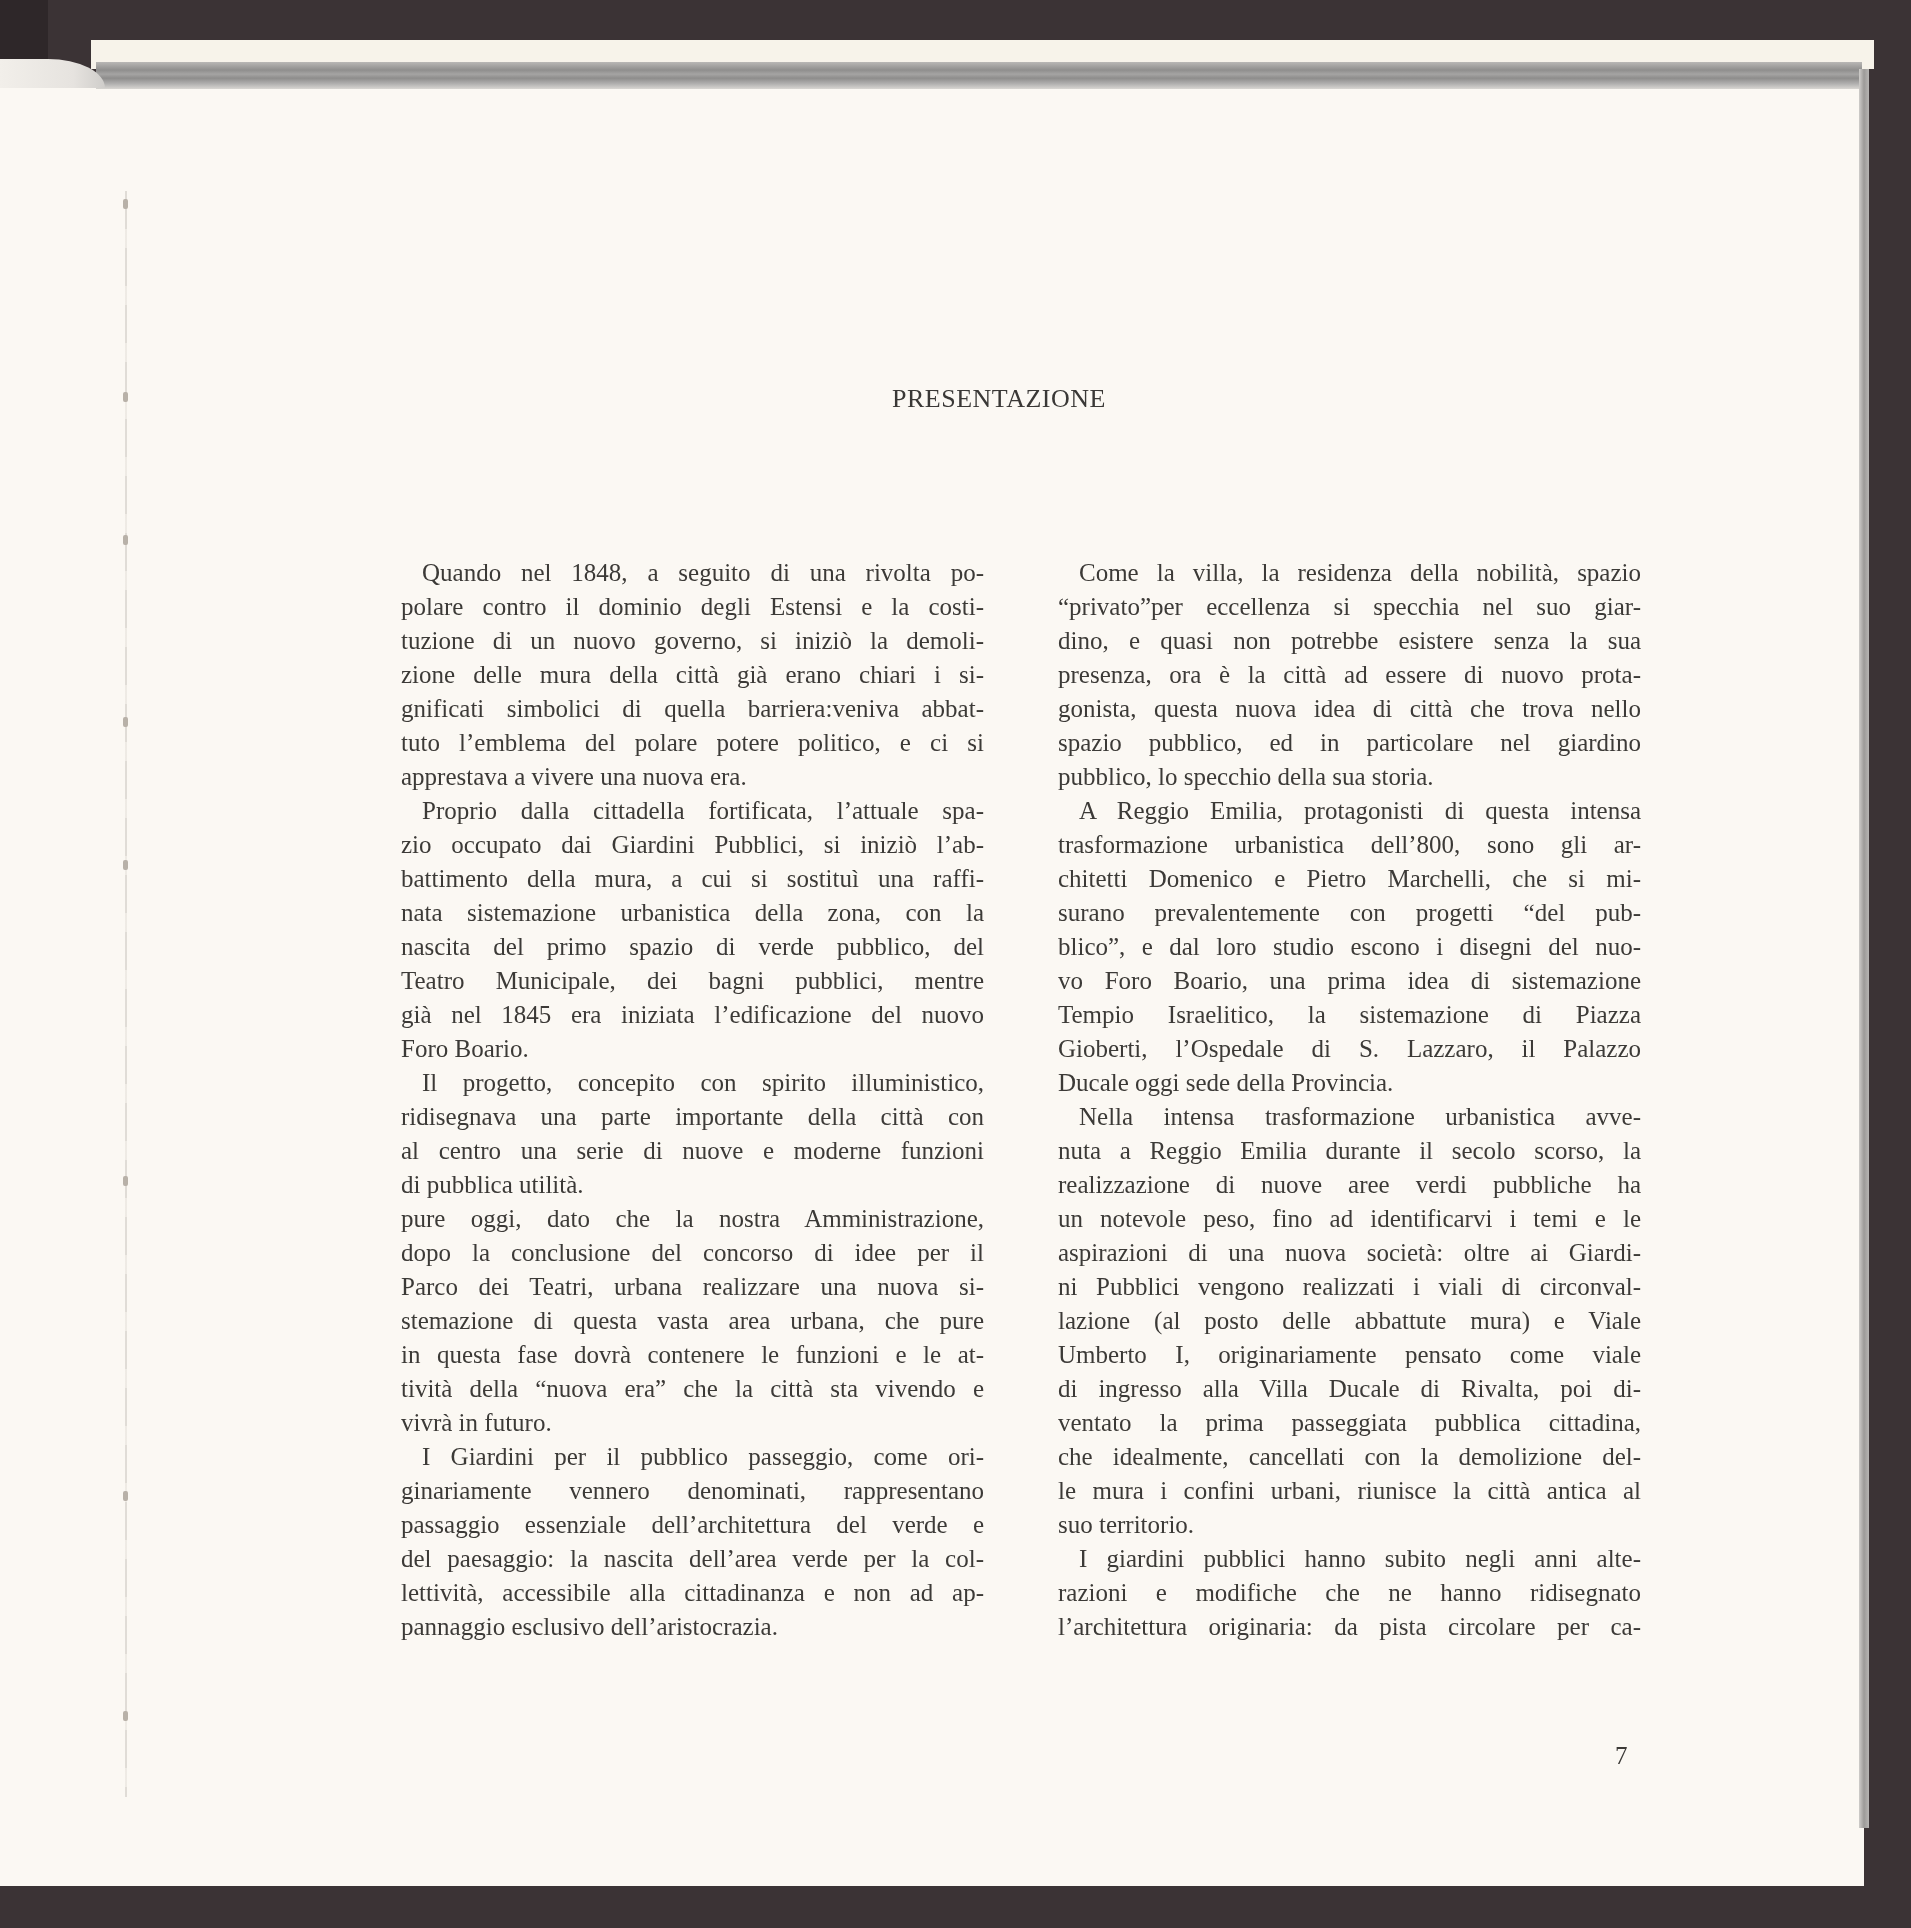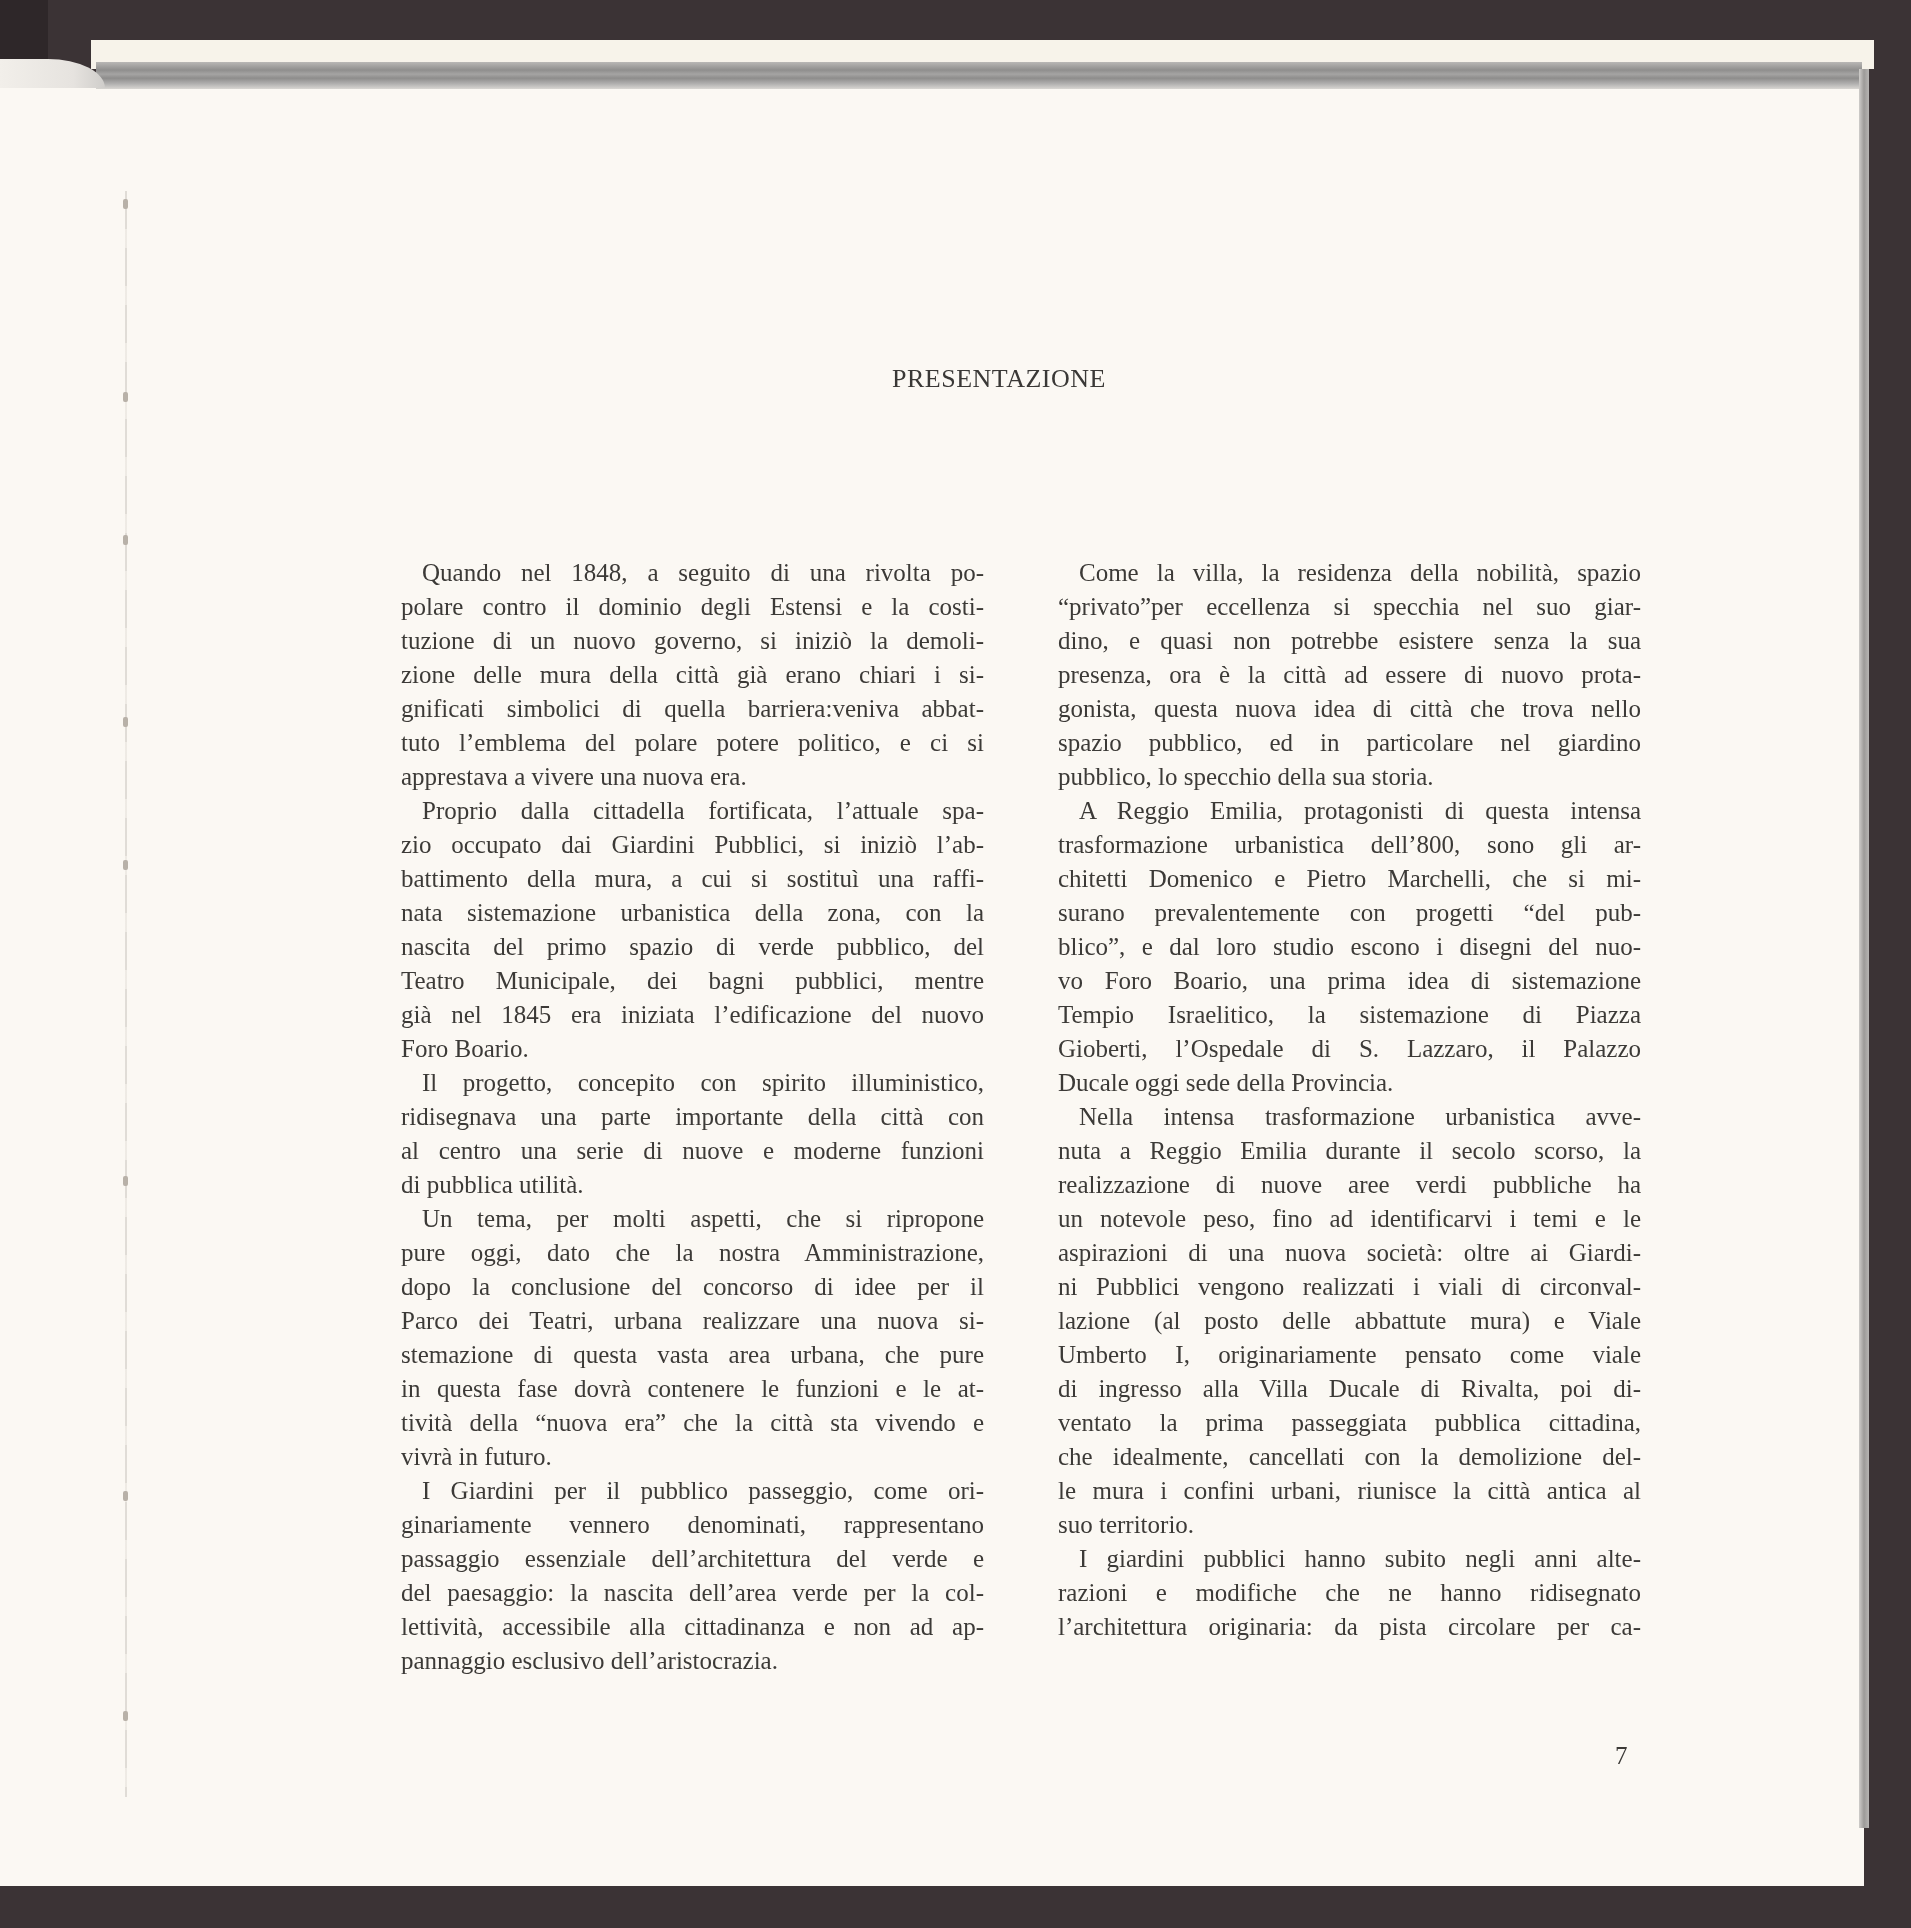--- a/index.html
+++ b/index.html
@@ -81,21 +81,21 @@
       position: absolute;
       left: 123px;
       width: 4.8px;
       height: 9.6px;
       background: #b8b1a8;
       border-radius: 1.9px;
     }
     .title {
       position: absolute;
       left: 0;
-      top: 364px;
+      top: 384px;
       width: 1912px;
       padding-left: 86px;
       box-sizing: border-box;
       text-align: center;
       font-size: 26px;
       letter-spacing: 0.5px;
       color: #3a3836;
     }
     .column {
       position: absolute;
@@ -170,21 +170,20 @@
       <span class="line">già nel 1845 era iniziata l’edificazione del nuovo</span>
       <span class="line last">Foro Boario.</span>
     </div>
     <div>
       <span class="line indent">Il progetto, concepito con spirito illuministico,</span>
       <span class="line">ridisegnava una parte importante della città con</span>
       <span class="line">al centro una serie di nuove e moderne funzioni</span>
       <span class="line last">di pubblica utilità.</span>
     </div>
     <div>
-      <span class="line indent">Un tema, per molti aspetti, che si ripropone</span>
       <span class="line">pure oggi, dato che la nostra Amministrazione,</span>
       <span class="line">dopo la conclusione del concorso di idee per il</span>
       <span class="line">Parco dei Teatri, urbana realizzare una nuova si-</span>
       <span class="line">stemazione di questa vasta area urbana, che pure</span>
       <span class="line">in questa fase dovrà contenere le funzioni e le at-</span>
       <span class="line">tività della “nuova era” che la città sta vivendo e</span>
       <span class="line last">vivrà in futuro.</span>
     </div>
     <div>
       <span class="line indent">I Giardini per il pubblico passeggio, come ori-</span>

